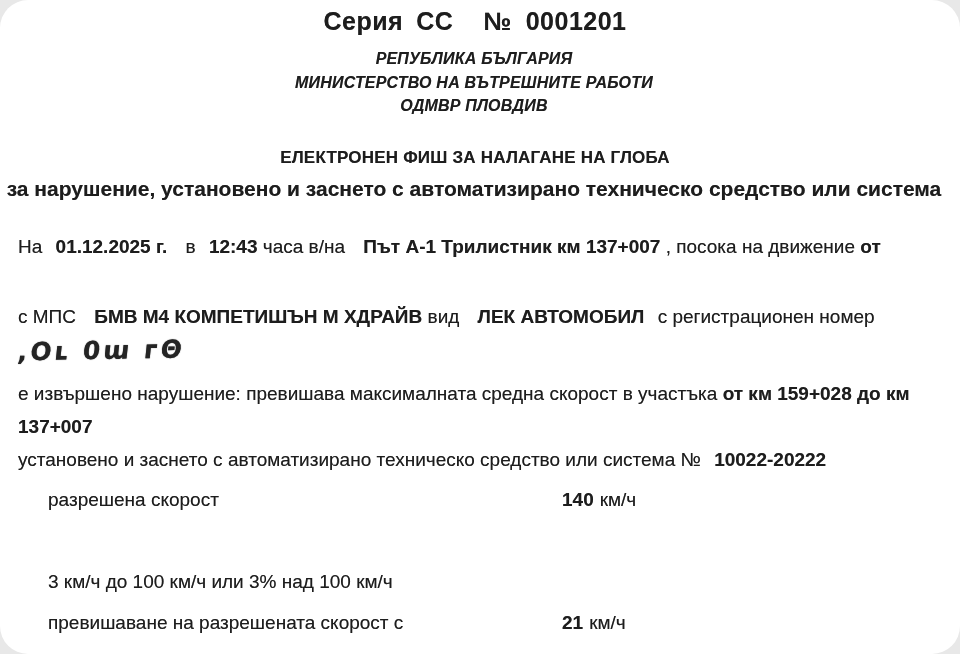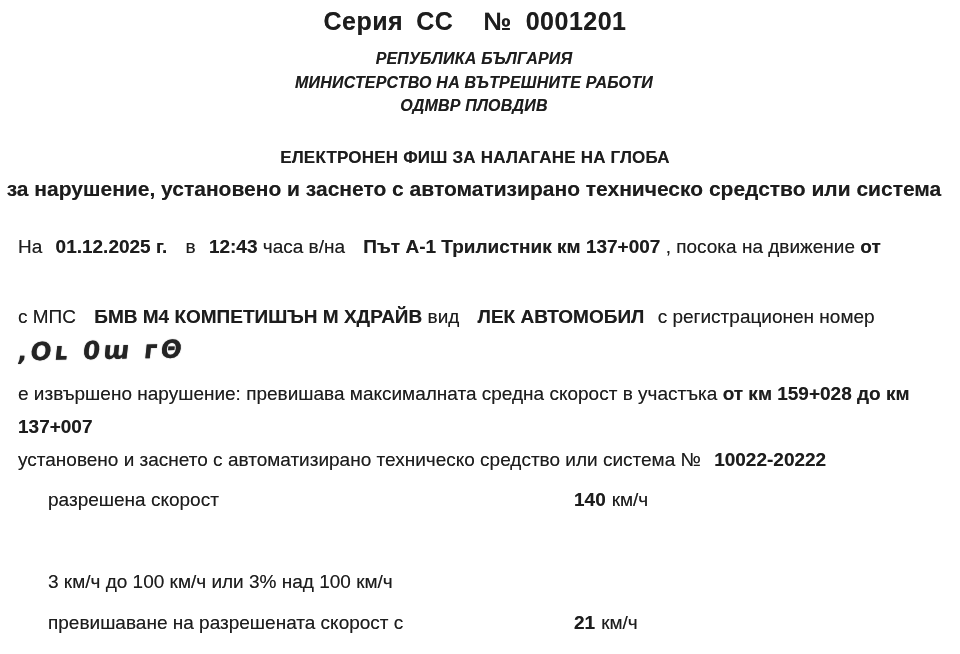--- a/index.html
+++ b/index.html
@@ -9,21 +9,21 @@
     margin:0 auto;
     background:#ffffff;
     overflow:hidden;
     font-family:"Liberation Sans", sans-serif;
     color:#1d1d1d;
     -webkit-font-smoothing:antialiased;
   }
   .abs{position:absolute;left:0;right:0;}
   .center{text-align:center;}
   .b{font-weight:700;}
-  .soft{text-shadow:0 0 0.6px rgba(30,30,30,0.55);}
+  .soft{text-shadow:0 0 0.6px rgba(30,30,30,0.55);border-radius:28px;}
 
   .series-line{top:7px;font-size:25px;font-weight:700;letter-spacing:0.5px;padding-right:10px;}
   .series-code{margin-left:13px;}
   .number-sign{margin-left:30px;}
   .serial-no{margin-left:14px;}
 
   .hdr{font-size:16px;font-weight:700;padding-right:12px;letter-spacing:0.2px;font-style:italic;}
   .hdr-republic{top:50px;}
   .hdr-ministry{top:74px;}
   .hdr-directorate{top:97px;}
@@ -51,21 +51,21 @@
     transform:skewX(-7deg) rotate(-1deg);
     color:#242424;
     text-shadow:0 0 1px rgba(20,20,20,0.7);
   }
 
   .speed-row{position:absolute;left:48px;right:0;font-size:19px;white-space:nowrap;}
   .row-0{top:489px;}
   .row-1{top:530px;}
   .row-2{top:571px;}
   .row-3{top:612px;}
-  .speed-value{position:absolute;left:526px;font-weight:700;text-align:center;}
+  .speed-value{position:absolute;left:514px;font-weight:700;text-align:center;}
   .speed-unit{font-weight:400;margin-left:6px;}
 </style>
 </head>
 <body>
 
 <div class="page soft">
 
   <div class="abs center series-line">
     <span>Серия</span><span class="series-code">СС</span><span class="number-sign">№</span><span class="serial-no">0001201</span>
   </div>

